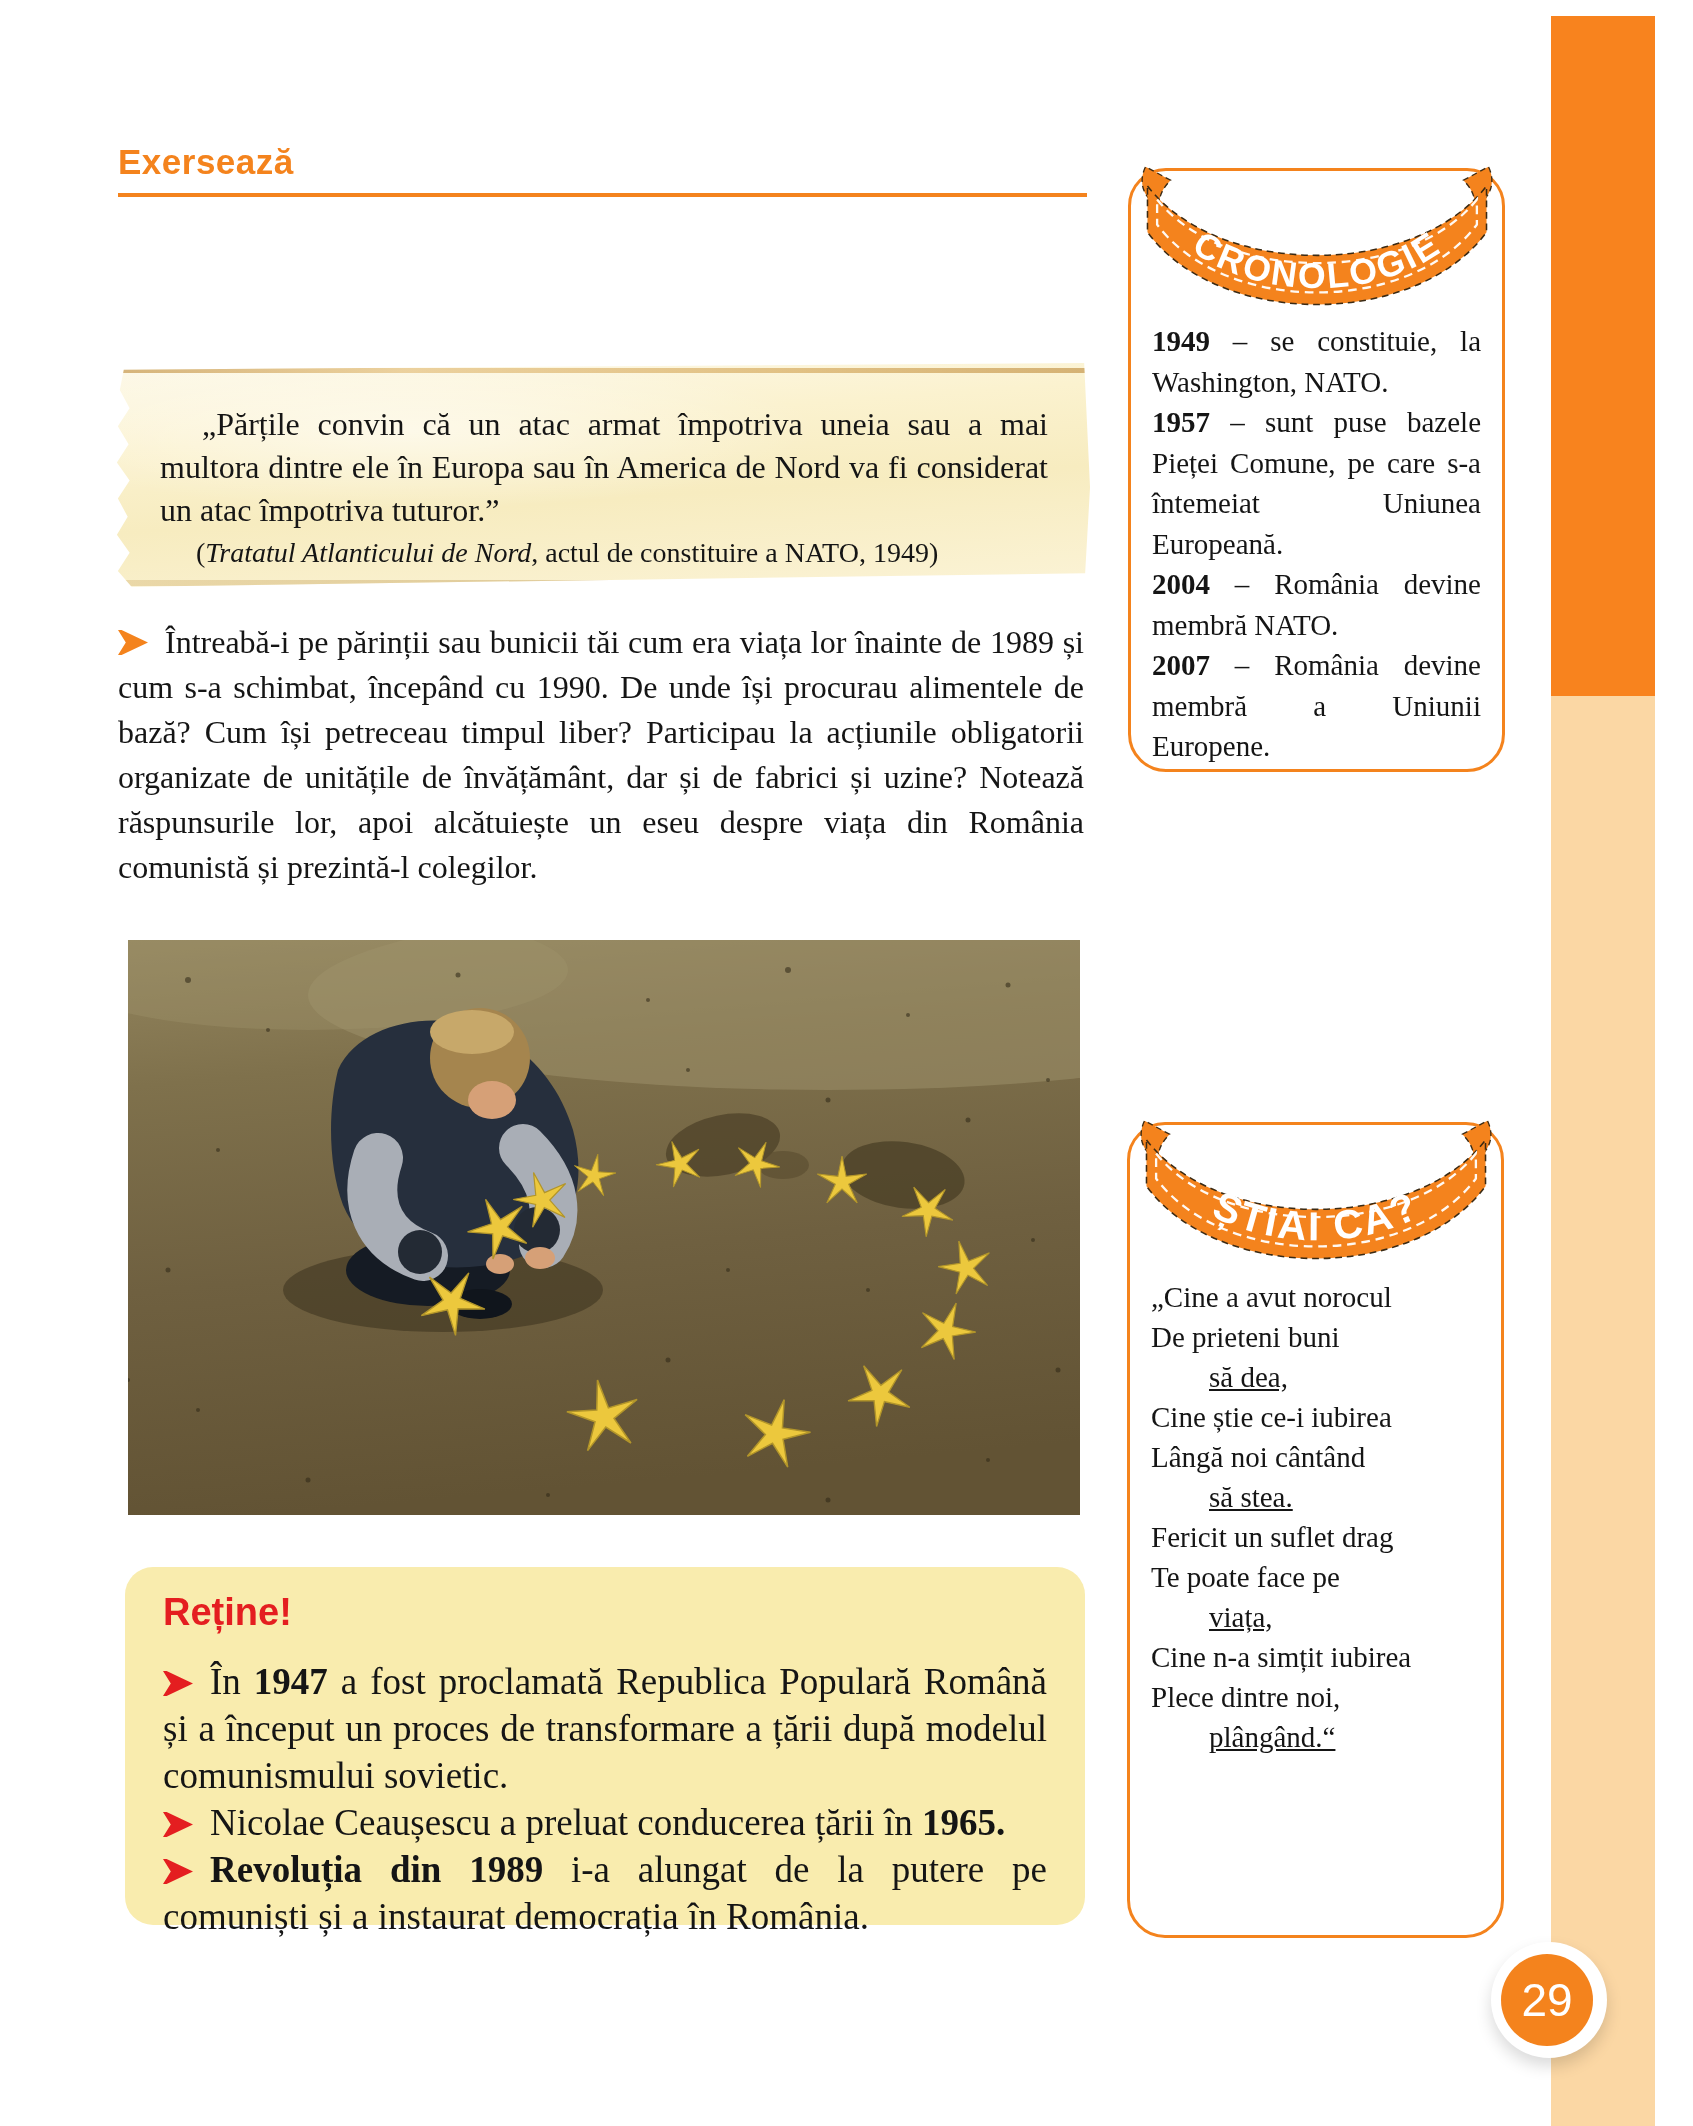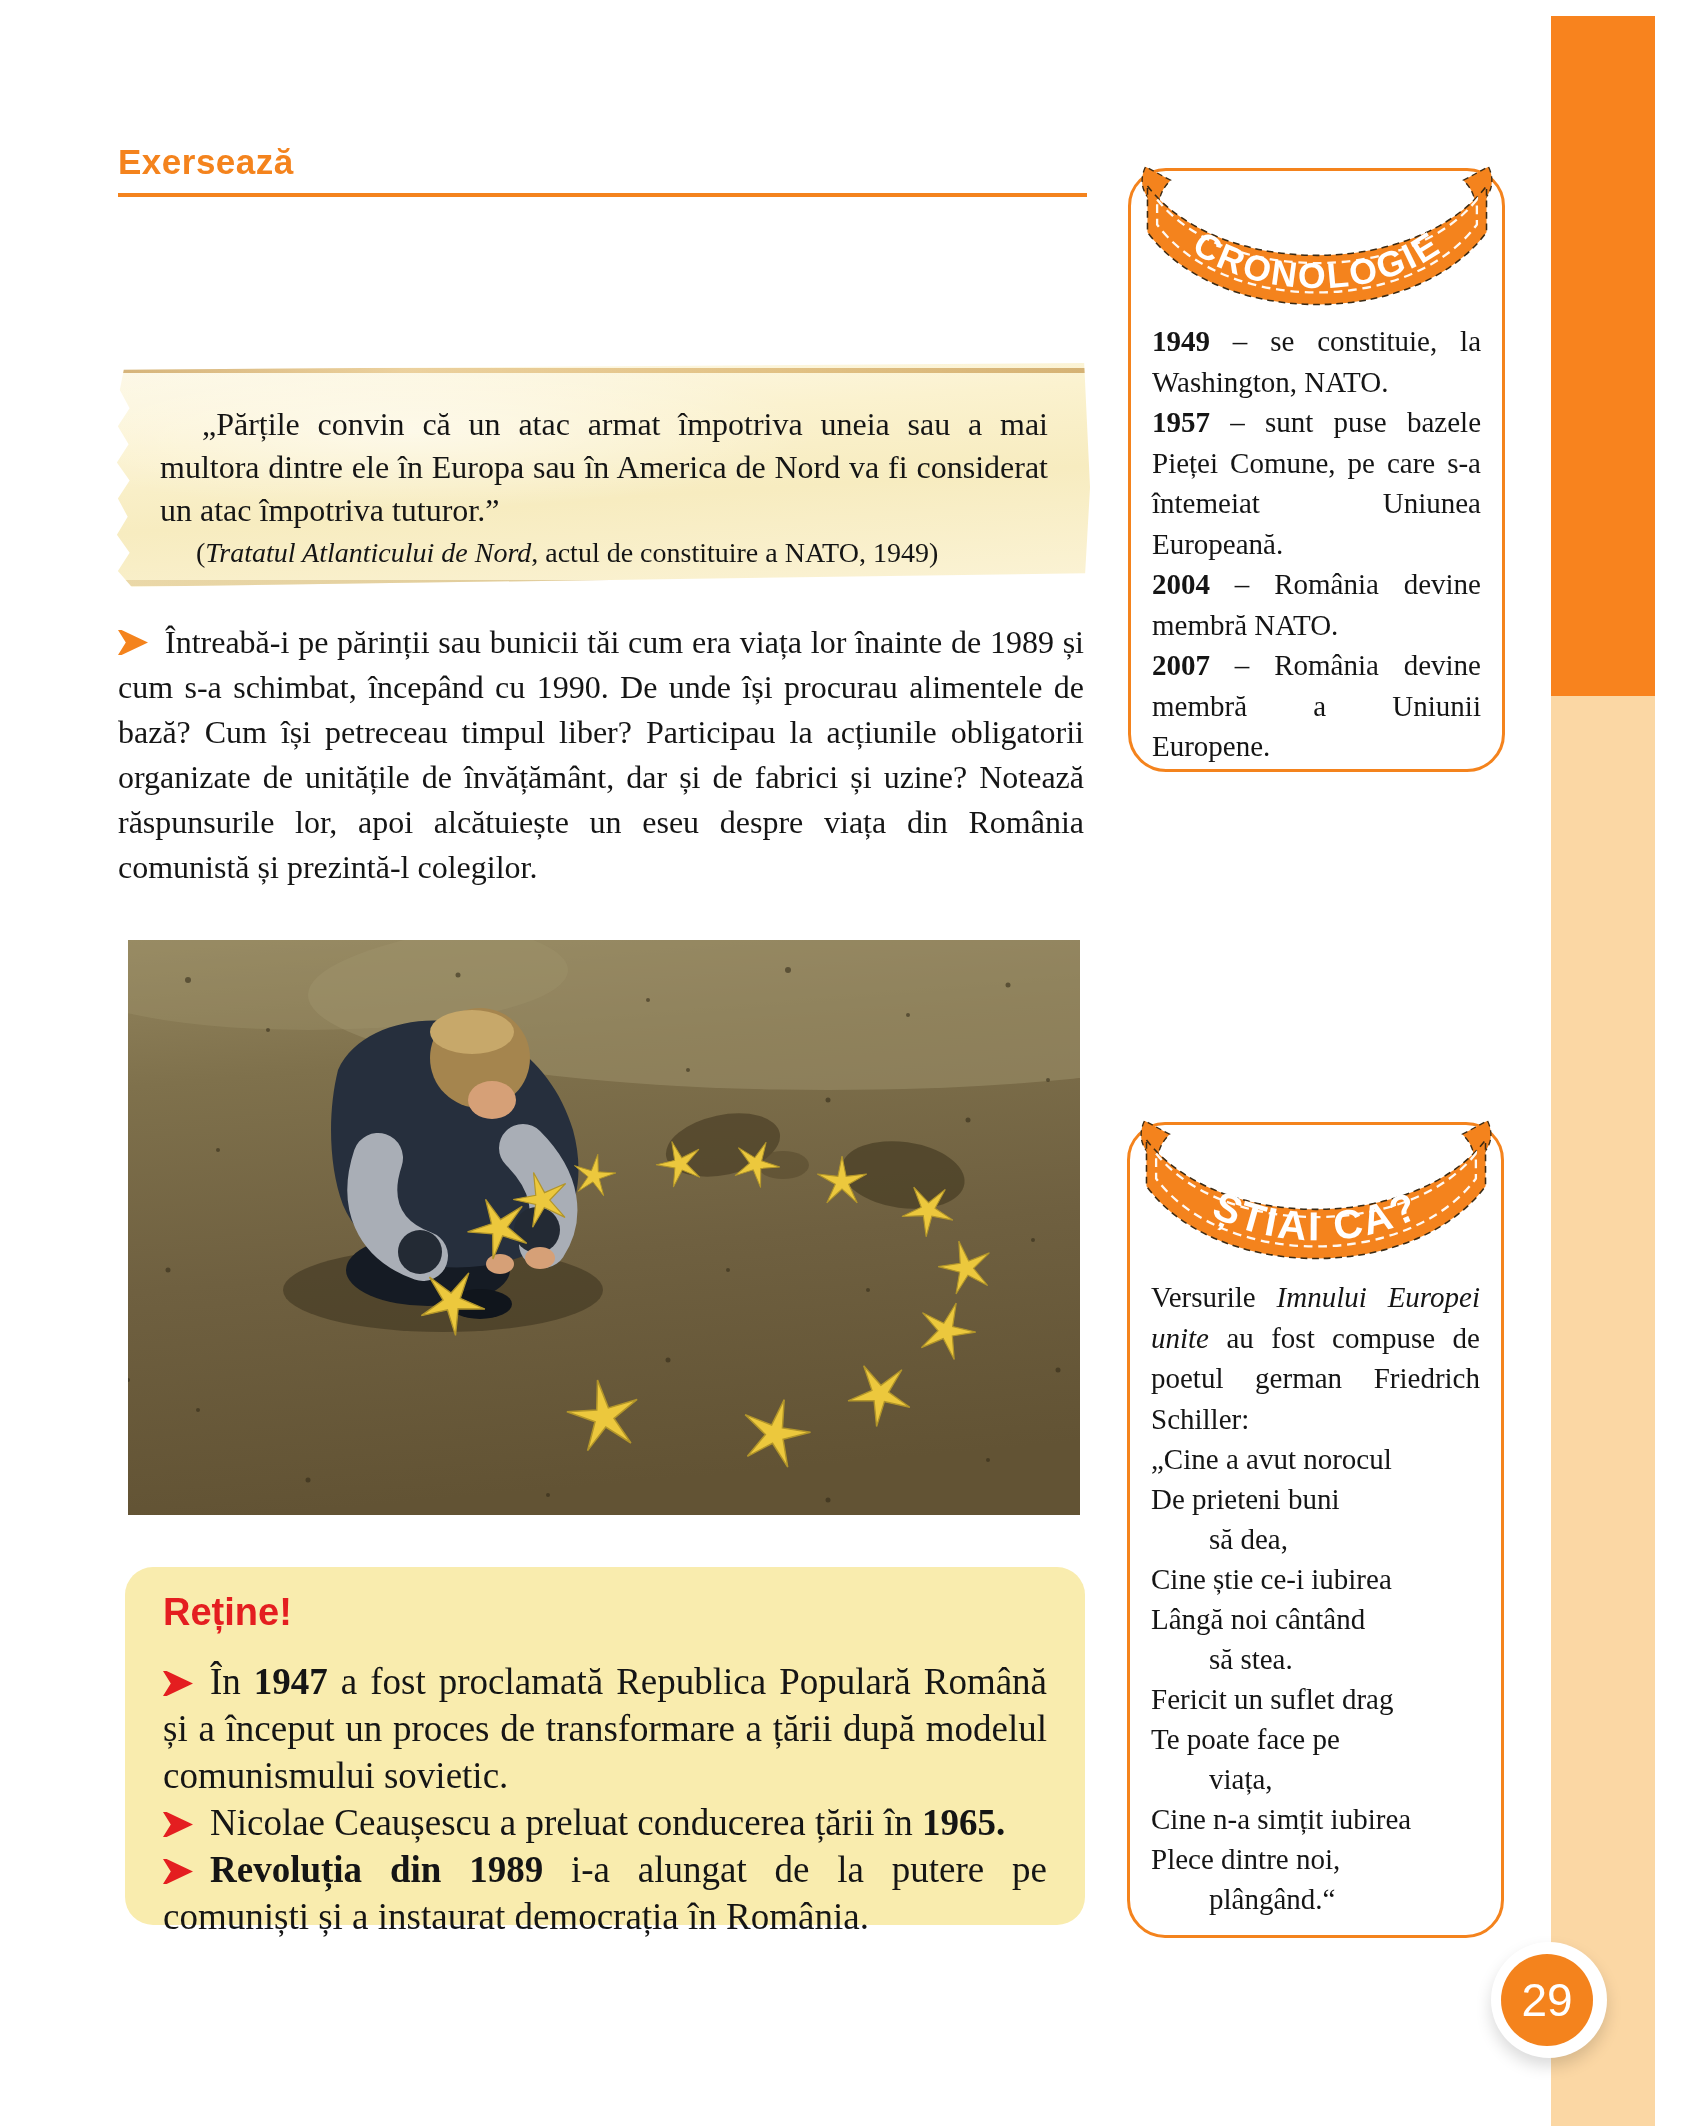--- a/index.html
+++ b/index.html
@@ -77,21 +77,21 @@
   .side-box {
     position:absolute; width:377px; border:3px solid #F4831D; border-radius:38px;
     background:#fff; font-size:29px; line-height:40.5px;
   }
   #cronologie { left:1128px; top:168px;  height:604px; padding:150px 21px 0 21px; }
   #stiai      { left:1127px; top:1122px; height:816px; padding:152px 21px 0 21px; }
   .side-box p { text-align:justify; }
   .crono-entry b { font-weight:bold; }
 
   .poem div { line-height:40px; }
-  .poem .indent { padding-left:58px; }
+  .poem .indent { padding-left:58px;text-decoration:underline; }
   .stanza2 { margin-top:0; }
 
   
   .ribbon { position:absolute; top:-16px; left:50%; transform:translateX(-50%); width:366px; height:168px; }
   .ribbon-body { fill:#F4831D; stroke:#3a2a14; stroke-width:1.6; stroke-dasharray:7 5; }
   .ribbon-tip  { fill:#F4831D; stroke:#3a2a14; stroke-width:1.4; stroke-dasharray:6 4; }
   .ribbon-stitch { fill:none; stroke:#ffffff; stroke-width:2.4; stroke-dasharray:9 6; opacity:.95; }
   .ribbon-text { fill:#fff; font-family:"Liberation Sans",sans-serif; font-weight:bold; letter-spacing:2.5px; }
 </style>
 </head>
@@ -224,21 +224,20 @@
 
   <aside class="side-box" id="stiai">
     <svg class="ribbon" viewBox="0 0 380 170">
       <path class="ribbon-tip" d="M24,50 C10,42 4,26 12,10 L38,24 C30,32 26,40 26,50 Z"></path>
       <path class="ribbon-tip" d="M356,50 C370,42 376,26 368,10 L342,24 C350,32 354,40 354,50 Z"></path>
       <path class="ribbon-body" d="M14,30 C88,126 292,126 366,30 L366,78 C292,178 88,178 14,78 Z"></path>
       <path class="ribbon-stitch" d="M24,44 C94,132 286,132 356,44 L356,70 C286,164 94,164 24,70 Z"></path>
       <path id="tp-stiai" fill="none" d="M36,74 C108,154 272,154 344,74"></path>
       <text class="ribbon-text" font-size="42"><textPath href="#tp-stiai" startOffset="50%" text-anchor="middle">ȘTIAI CĂ?</textPath></text>
     </svg>
-    <p><span>Versurile </span><span style="font-style: italic;">Imnului Europei unite</span><span> au fost compuse de poetul german Friedrich Schiller:</span></p>
     <div class="poem">
       <div>„Cine a avut norocul</div>
       <div>De prieteni buni</div>
       <div class="indent">să dea,</div>
       <div>Cine știe ce-i iubirea</div>
       <div>Lângă noi cântând</div>
       <div class="indent">să stea.</div>
     </div>
     <div class="poem stanza2">
       <div>Fericit un suflet drag</div>

